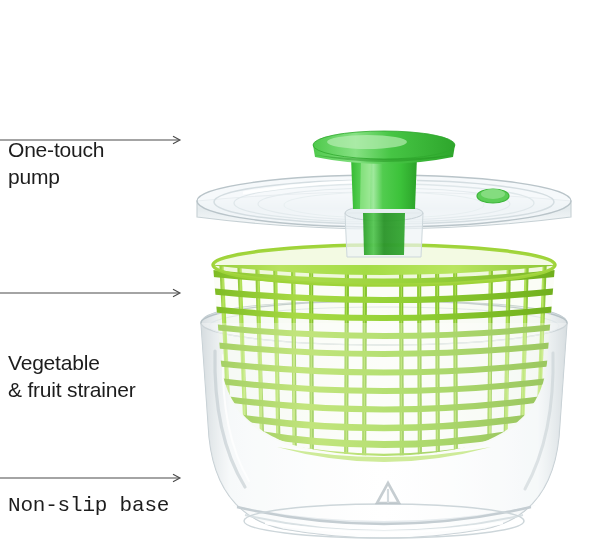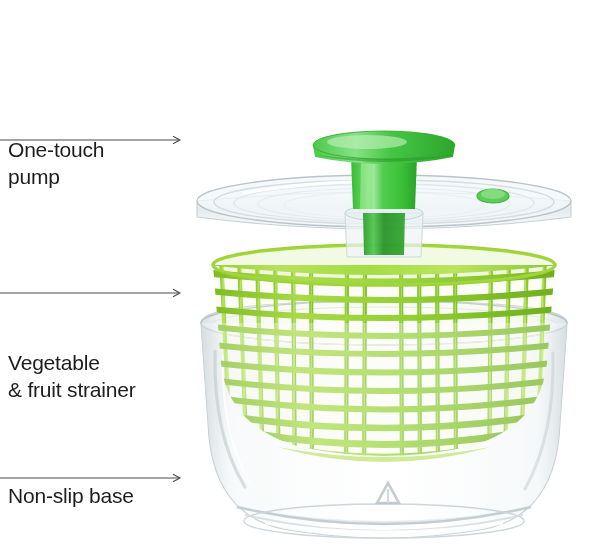--- a/index.html
+++ b/index.html
@@ -50,21 +50,21 @@
     line-height: 27px;
     letter-spacing: -0.2px;
     white-space: pre-line;
   }
 
   #callout-pump        { top: 135px; }
   #callout-pump .callout-label      { top: 1px; }
   #callout-strainer    { top: 288px; }
   #callout-strainer .callout-label  { top: 13px; margin-top: 48px; }
   #callout-base        { top: 473px; }
-  #callout-base .callout-label      { top: 9px; }
+  #callout-base .callout-label      { top: 19px; font-family: Liberation Mono, monospace; }
 
   
   #product {
     position: absolute;
     left: 185px;
     top: 105px;
     width: 415px;
     height: 440px;
   }
   #product svg { display: block; }

